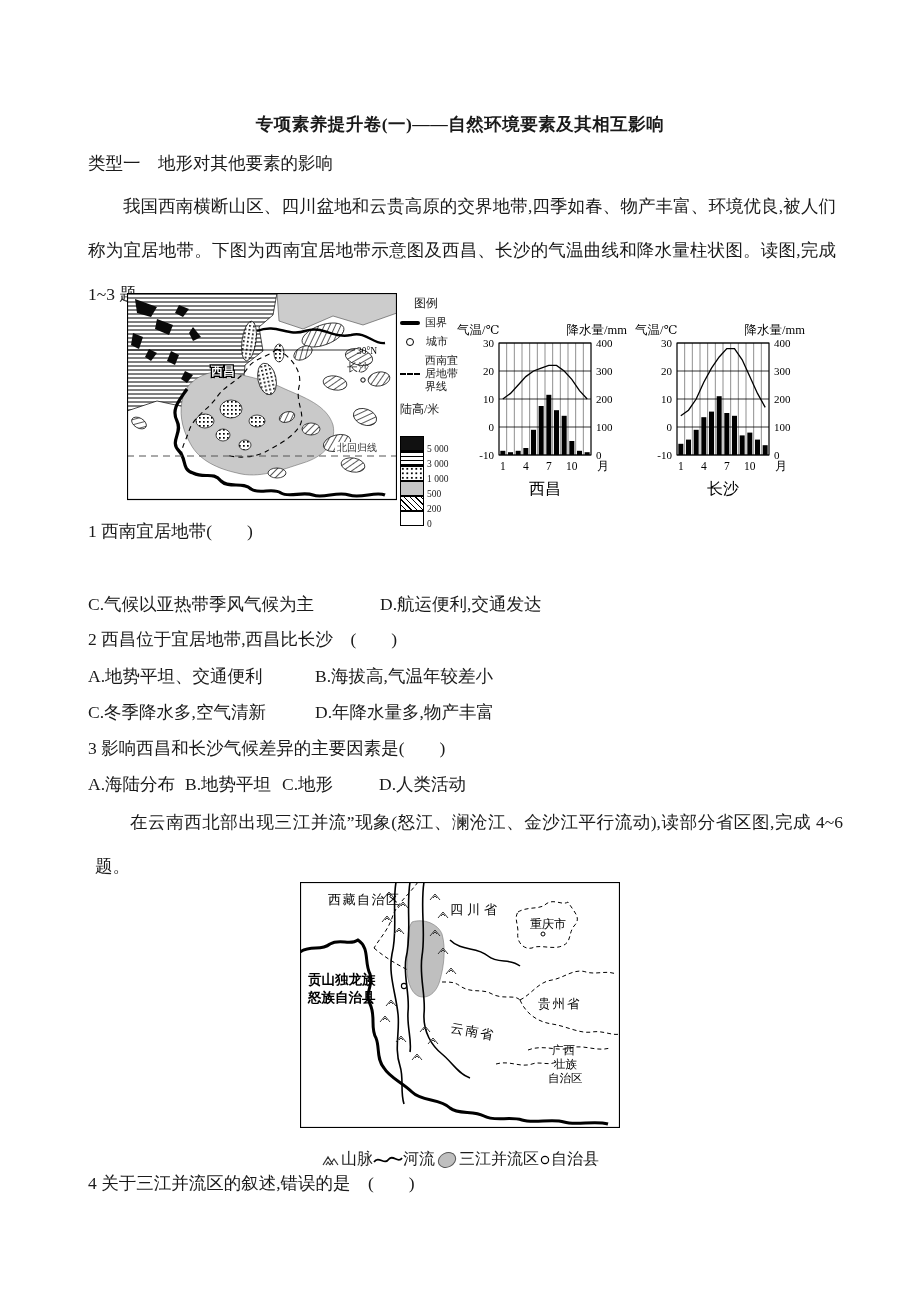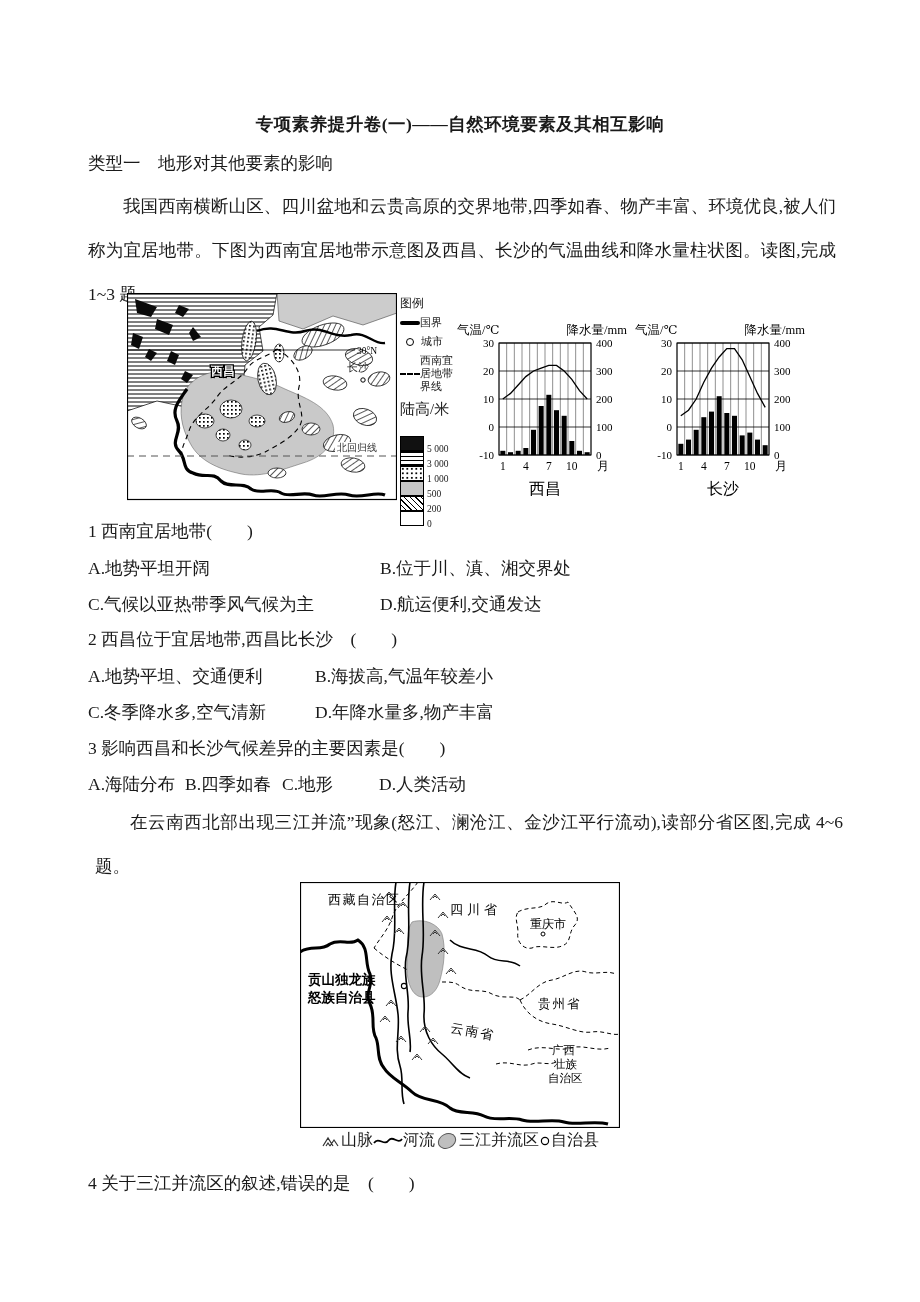--- a/index.html
+++ b/index.html
@@ -15,42 +15,42 @@
   .optline{font-size:17.5px;white-space:nowrap;}
   .ocol-q1{display:inline-block;width:292px;}
   .ocol-q2{display:inline-block;width:227px;}
   .ocol-q3{display:inline-block;width:97px;}
   .footer{width:920px;text-align:center;font-size:14.5px;font-weight:bold;}
 
   
   .fig1{left:127px;top:293px;width:680px;height:212px;}
   .map1{position:absolute;left:0;top:0;}
   .m1legend{position:absolute;left:273px;top:4px;width:66px;font-size:11px;line-height:13px;}
-  .legrow{display:flex;align-items:center;margin:6px 0;}
-  .legtitle{font-size:12px;}
+  .legrow{display:flex;align-items:center;gap:5px;margin:6px 0;}
+  .legtitle{margin-left:14px;font-size:12px;}
   .sym-thick{width:20px;height:4px;background:#000;border-radius:2px;flex:0 0 auto;}
   .sym-circle{width:6px;height:6px;border:1.2px solid #000;border-radius:50%;margin-left:6px;margin-right:7px;flex:0 0 auto;}
   .sym-dash{width:20px;border-top:2px dashed #000;flex:0 0 auto;}
-  .elevtitle{margin-top:10px;font-size:15px;}
+  .elevtitle{margin-top:10px;font-size:12px;}
   .elevscale{margin-top:20px;}
   .elev-row{display:flex;align-items:flex-end;height:15px;}
   .sw{width:24px;height:15px;border:1px solid #000;box-sizing:border-box;flex:0 0 auto;}
   .sw-black{background:#111;}
   .sw-hstripe{background:repeating-linear-gradient(180deg,#000 0 1px,#fff 1px 4px);}
   .sw-dots{background-image:radial-gradient(circle at 2px 2px,#000 .9px,transparent 1.1px);background-size:4.5px 4.5px;background-color:#fff;}
   .sw-gray{background:#c6c6c6;}
   .sw-diag{background:repeating-linear-gradient(45deg,#fff 0 3px,#000 3px 4px);}
   .sw-white{background:#fff;}
   .elev-label{font-size:9.5px;margin-left:3px;transform:translateY(5px);}
   .chartbox{position:absolute;top:28px;}
   .chart0{left:328px;} .chart1{left:506px;}
 
   
   .fig2{left:300px;top:882px;width:320px;height:282px;}
-  .m2legendrow{position:absolute;left:0;top:248px;width:320px;display:flex;justify-content:center;align-items:center;gap:0;font-size:16px;}
+  .m2legendrow{position:absolute;left:0;top:267px;width:320px;display:flex;justify-content:center;align-items:center;gap:0;font-size:16px;}
   .m2legendrow .icon{display:inline-flex;align-items:center;}
   svg text{font-family:"Liberation Serif","DejaVu Serif",serif;}
 </style>
 </head>
 <body>
 
 <div class="page">
 
   <div class="abs title" style="top:112px;">专项素养提升卷(一)——自然环境要素及其相互影响</div>
 
@@ -282,38 +282,35 @@
           <text x="47.833333333333336" y="149" font-size="11.5" text-anchor="middle">1</text>
           <text x="70.83333333333334" y="149" font-size="11.5" text-anchor="middle">4</text>
           <text x="93.83333333333334" y="149" font-size="11.5" text-anchor="middle">7</text>
           <text x="116.83333333333334" y="149" font-size="11.5" text-anchor="middle">10</text>
           <text x="148" y="149" font-size="12" text-anchor="middle">月</text>
           <text x="90" y="173" font-size="16" text-anchor="middle">长沙</text>
         </svg></div>
   </div>
 
   <div class="abs optline" style="left:88px;top:519px;">1 西南宜居地带(　　)</div>
-  <div class="abs optline" style="left:88px;top:556px;">
-    <span class="ocol-q1">A.地势平坦开阔</span><span>B.位于川、滇、湘交界处</span>
-  </div>
   <div class="abs optline" style="left:88px;top:592px;">
     <span class="ocol-q1">C.气候以亚热带季风气候为主</span><span>D.航运便利,交通发达</span>
   </div>
 
   <div class="abs optline" style="left:88px;top:627px;">2 西昌位于宜居地带,西昌比长沙　(　　)</div>
   <div class="abs optline" style="left:88px;top:664px;">
     <span class="ocol-q2">A.地势平坦、交通便利</span><span>B.海拔高,气温年较差小</span>
   </div>
   <div class="abs optline" style="left:88px;top:700px;">
     <span class="ocol-q2">C.冬季降水多,空气清新</span><span>D.年降水量多,物产丰富</span>
   </div>
 
   <div class="abs optline" style="left:88px;top:736px;">3 影响西昌和长沙气候差异的主要因素是(　　)</div>
   <div class="abs optline" style="left:88px;top:772px;">
-    <span class="ocol-q3">A.海陆分布</span><span class="ocol-q3">B.四季如春</span><span class="ocol-q3">C.地形</span><span>D.人类活动</span>
+    <span class="ocol-q3">A.海陆分布</span><span class="ocol-q3">B.地势平坦</span><span class="ocol-q3">C.地形</span><span>D.人类活动</span>
   </div>
 
   <div class="abs bodytext para" style="left:95px;top:800px;">在云南西北部出现三江并流”现象(怒江、澜沧江、金沙江平行流动),读部分省区图,完成 4~6 题。</div>
 
   <div class="abs fig2">
     <svg width="320" height="246" viewBox="0 0 320 246">
       <rect x="0" y="0" width="320" height="246" fill="#fff"></rect>
 
       <g fill="none" stroke="#000" stroke-width="1" stroke-dasharray="4 3">
         <path d="M118,0 C108,14 96,22 92,36 C88,48 80,56 74,66"></path>

